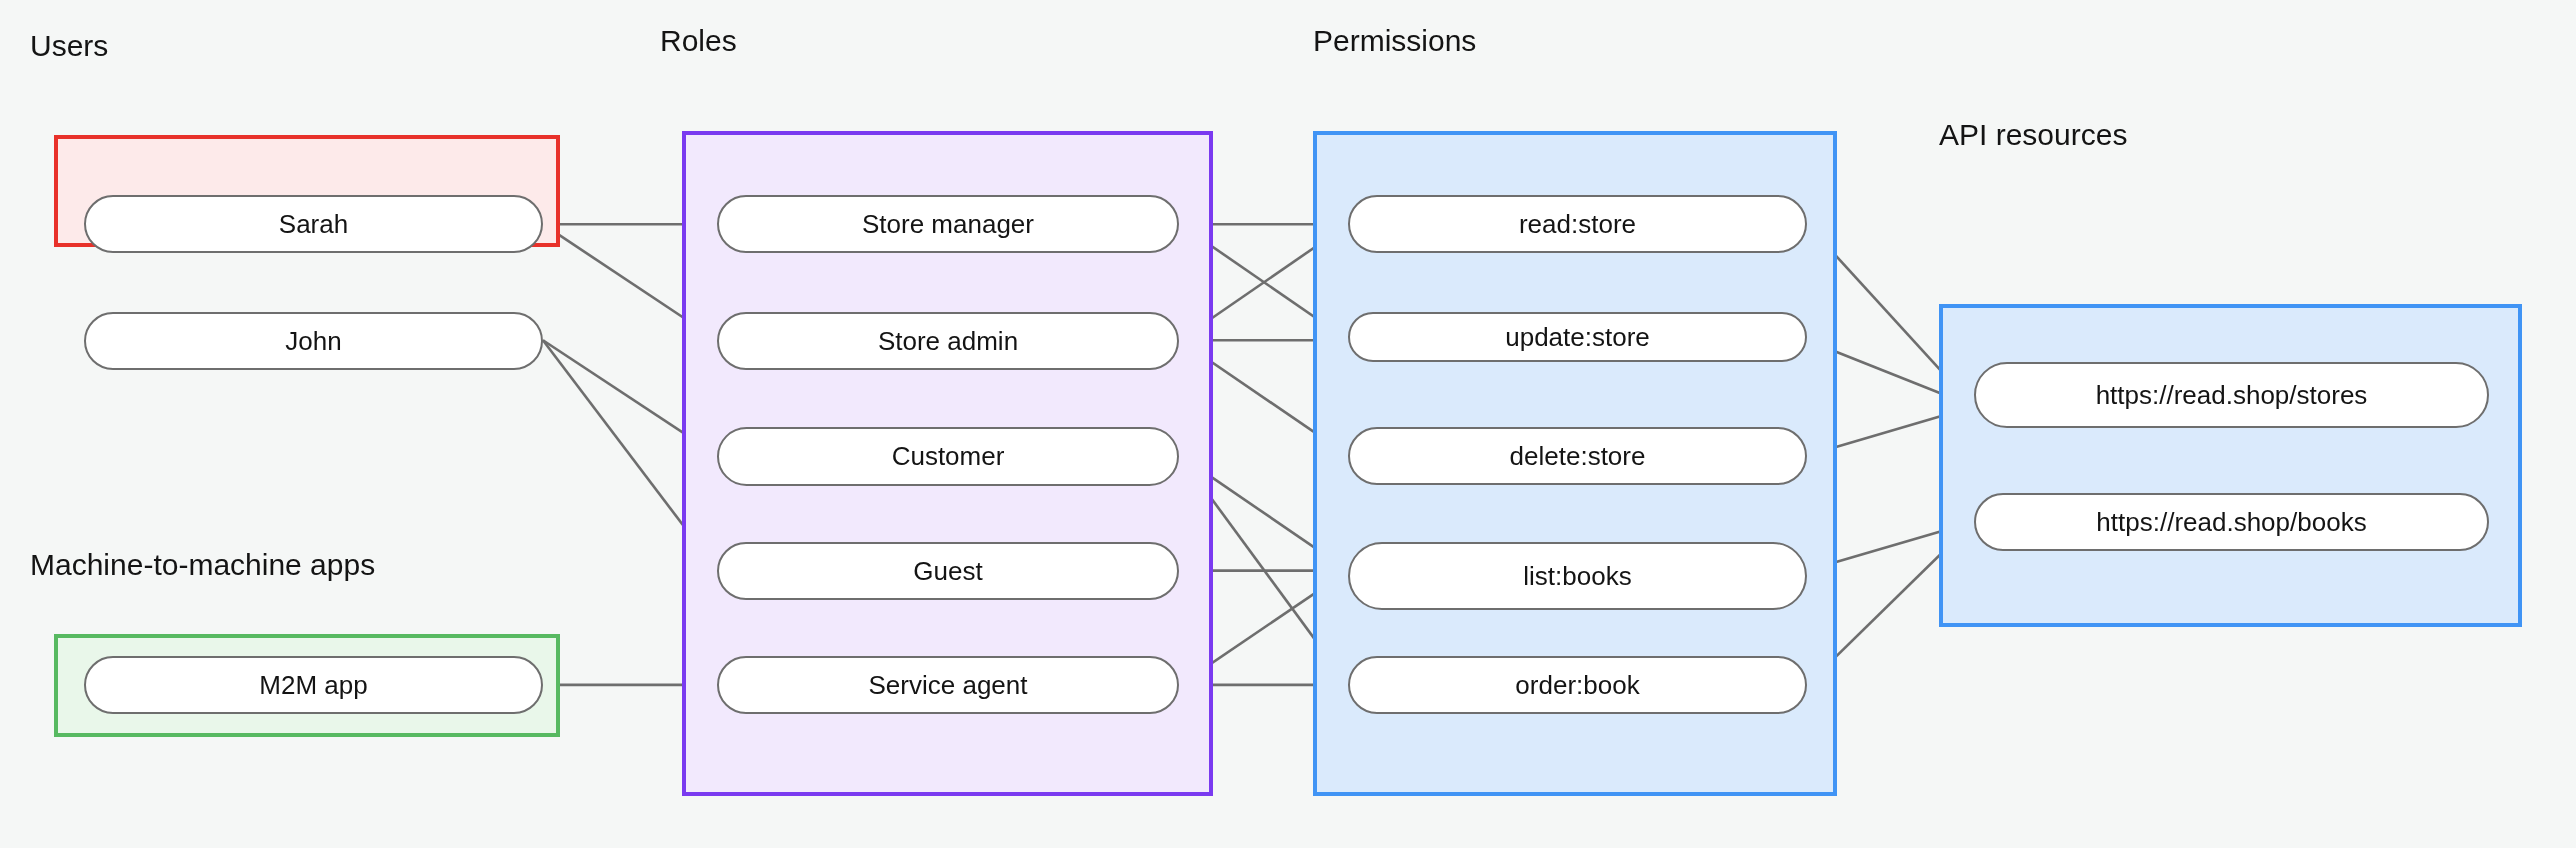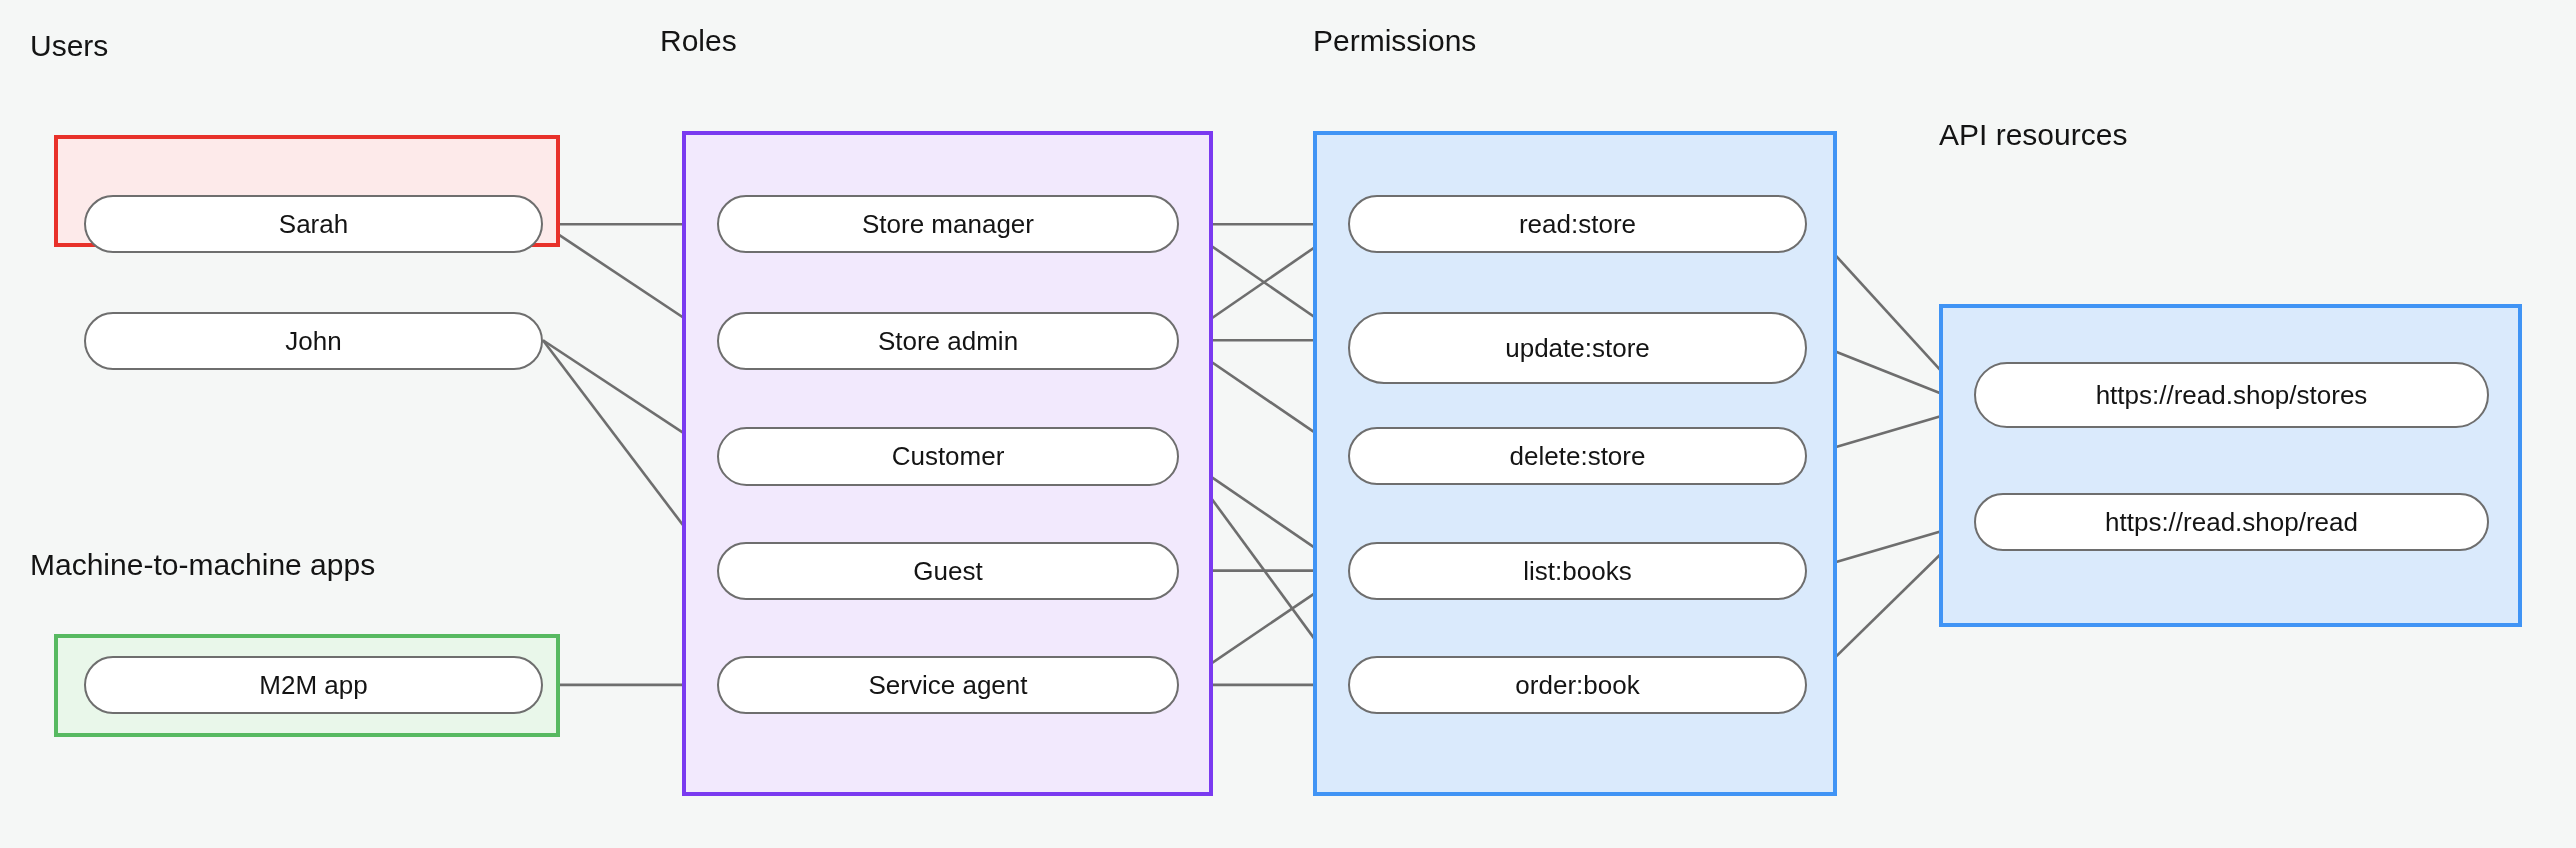--- a/index.html
+++ b/index.html
@@ -112,21 +112,21 @@
   <div id="nodes-layer">
       <div class="node" style="left: 84px; top: 195px; width: 459px; height: 58px;">Sarah</div>
       <div class="node" style="left: 84px; top: 312px; width: 459px; height: 58px;">John</div>
       <div class="node" style="left: 84px; top: 656px; width: 459px; height: 58px;">M2M app</div>
       <div class="node" style="left: 717px; top: 195px; width: 462px; height: 58px;">Store manager</div>
       <div class="node" style="left: 717px; top: 312px; width: 462px; height: 58px;">Store admin</div>
       <div class="node" style="left: 717px; top: 427px; width: 462px; height: 59px;">Customer</div>
       <div class="node" style="left: 717px; top: 542px; width: 462px; height: 58px;">Guest</div>
       <div class="node" style="left: 717px; top: 656px; width: 462px; height: 58px;">Service agent</div>
       <div class="node" style="left: 1348px; top: 195px; width: 459px; height: 58px;">read:store</div>
-      <div class="node" style="left: 1348px; top: 312px; width: 459px; height: 72px;">update:store</div>
+      <div class="node" style="left: 1348px; top: 312px; width: 459px; height: 50px;">update:store</div>
       <div class="node" style="left: 1348px; top: 427px; width: 459px; height: 58px;">delete:store</div>
-      <div class="node" style="left: 1348px; top: 542px; width: 459px; height: 58px;">list:books</div>
+      <div class="node" style="left: 1348px; top: 542px; width: 459px; height: 68px;">list:books</div>
       <div class="node" style="left: 1348px; top: 656px; width: 459px; height: 58px;">order:book</div>
       <div class="node" style="left: 1974px; top: 362px; width: 515px; height: 66px;">https://read.shop/stores</div>
-      <div class="node" style="left: 1974px; top: 493px; width: 515px; height: 58px;">https://read.shop/read</div>
+      <div class="node" style="left: 1974px; top: 493px; width: 515px; height: 58px;">https://read.shop/books</div>
     </div>
 </div>
 
 
 </body></html>

